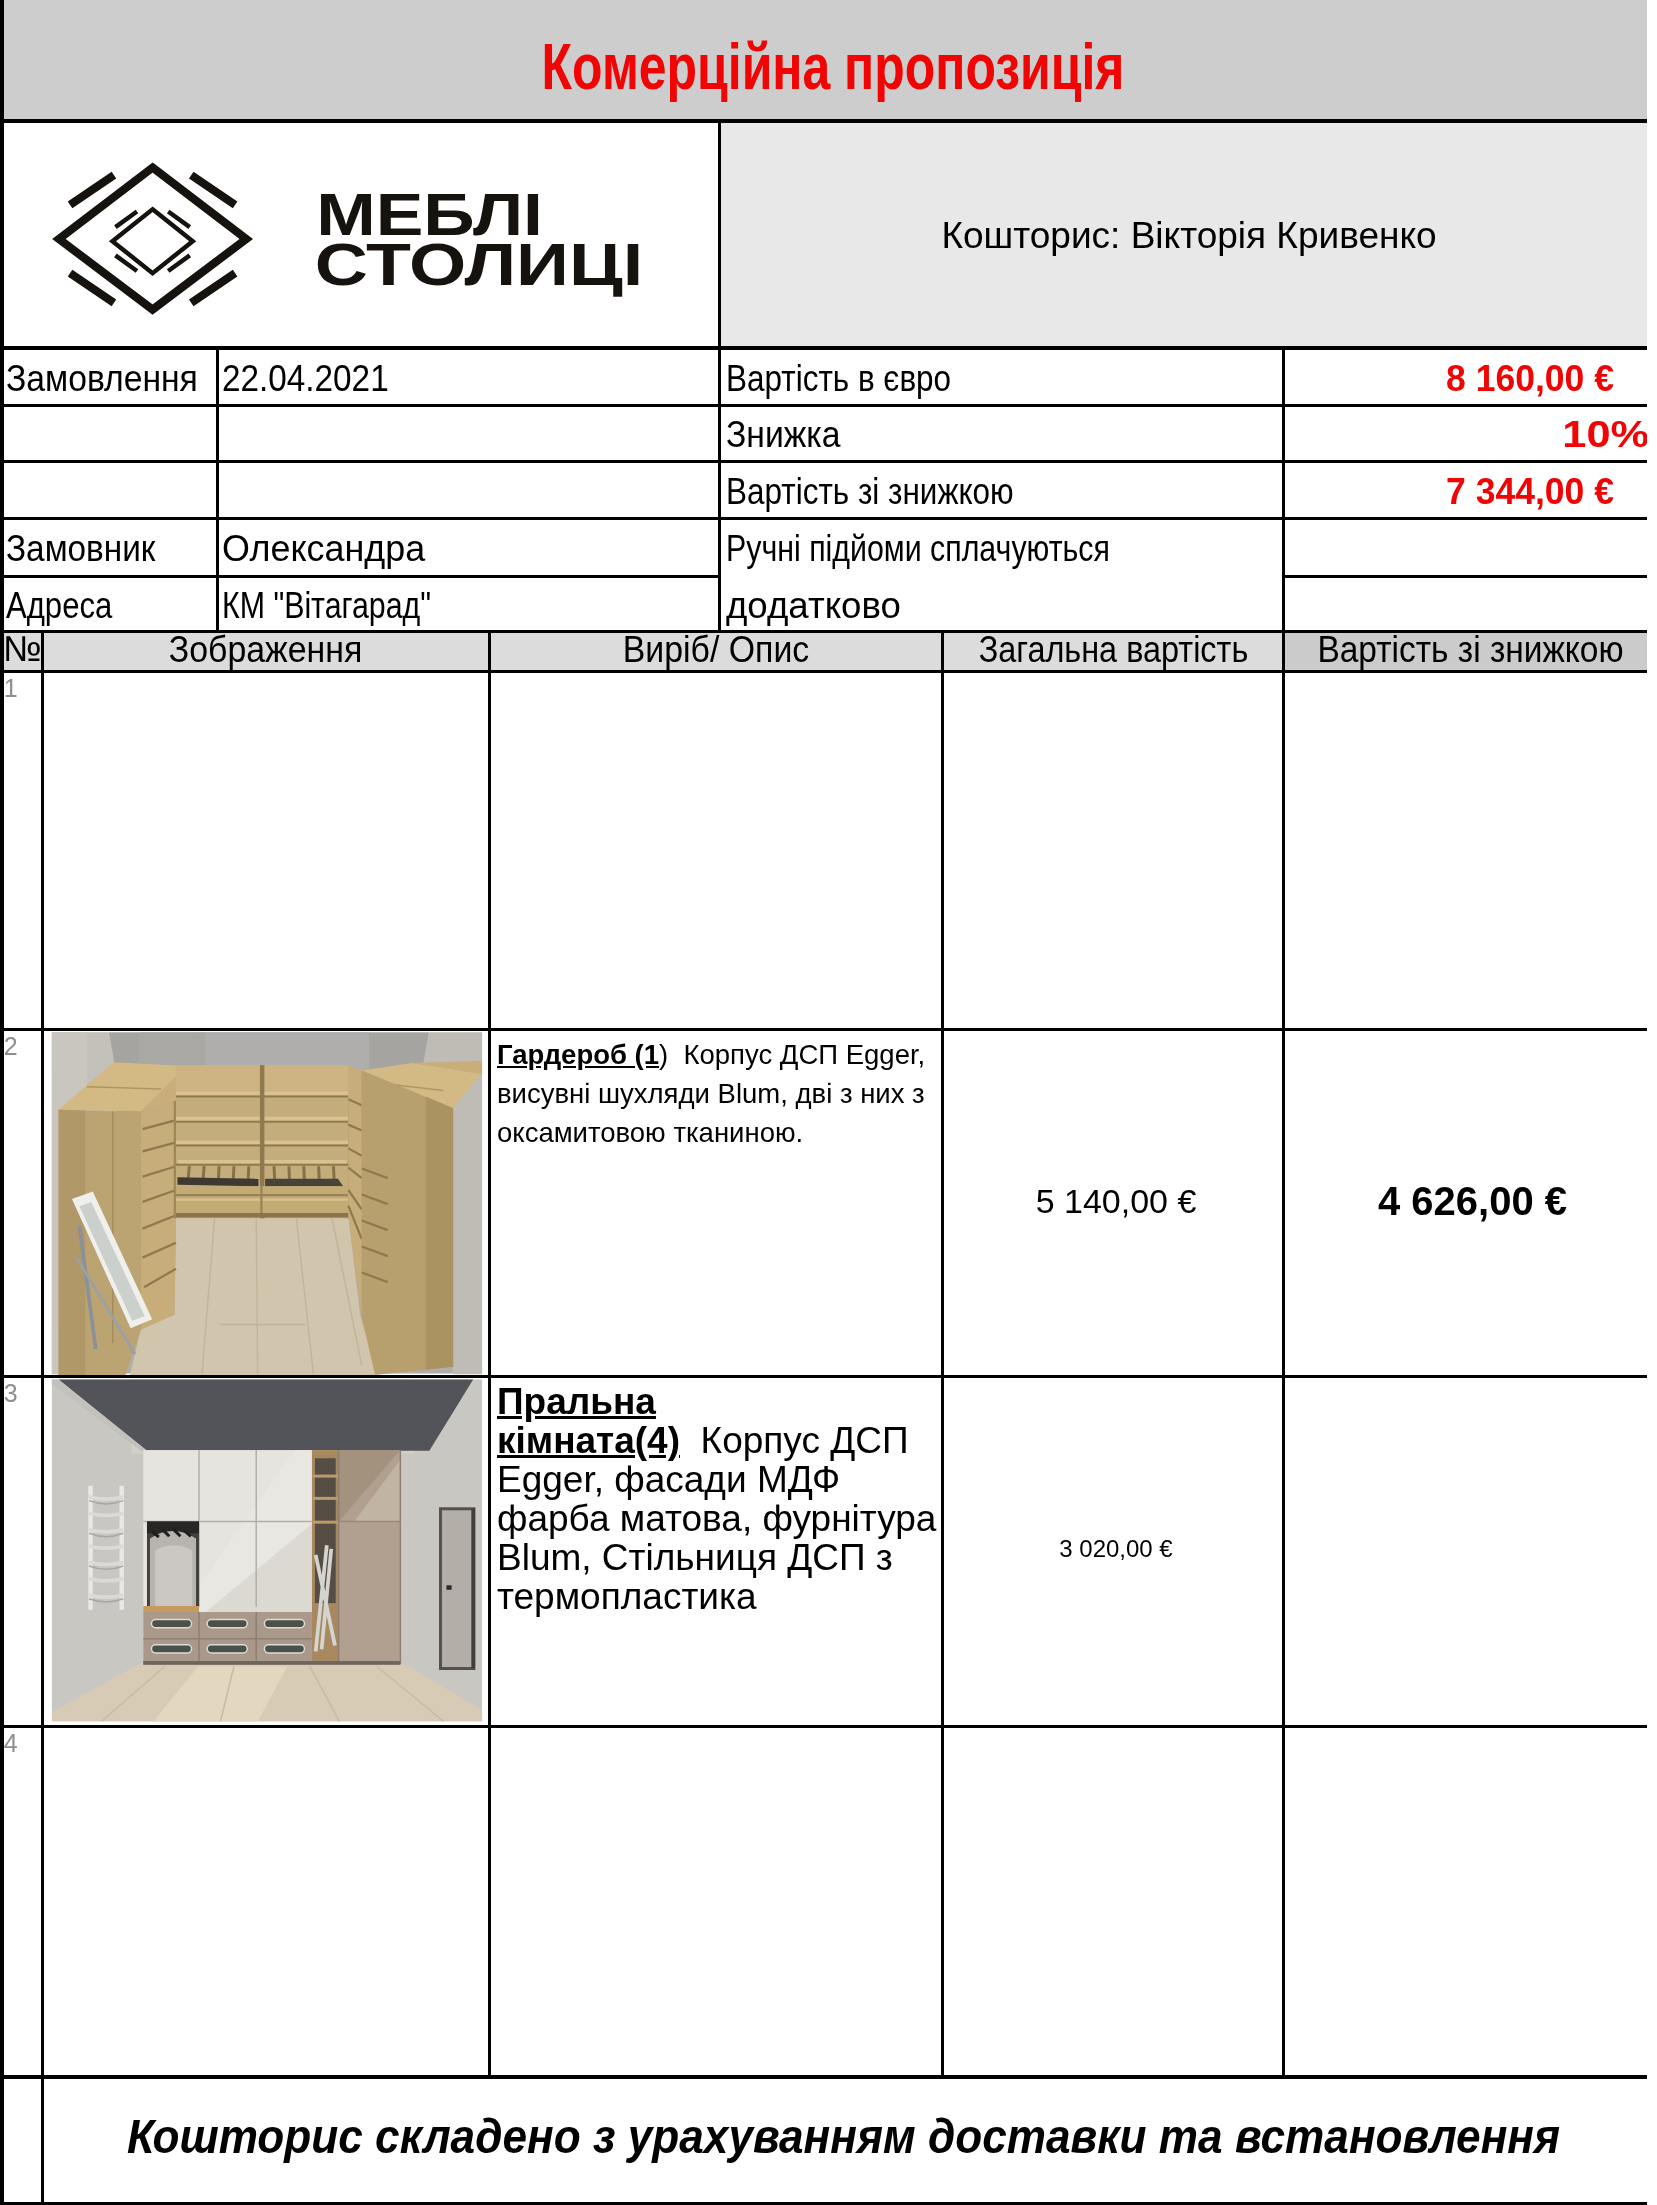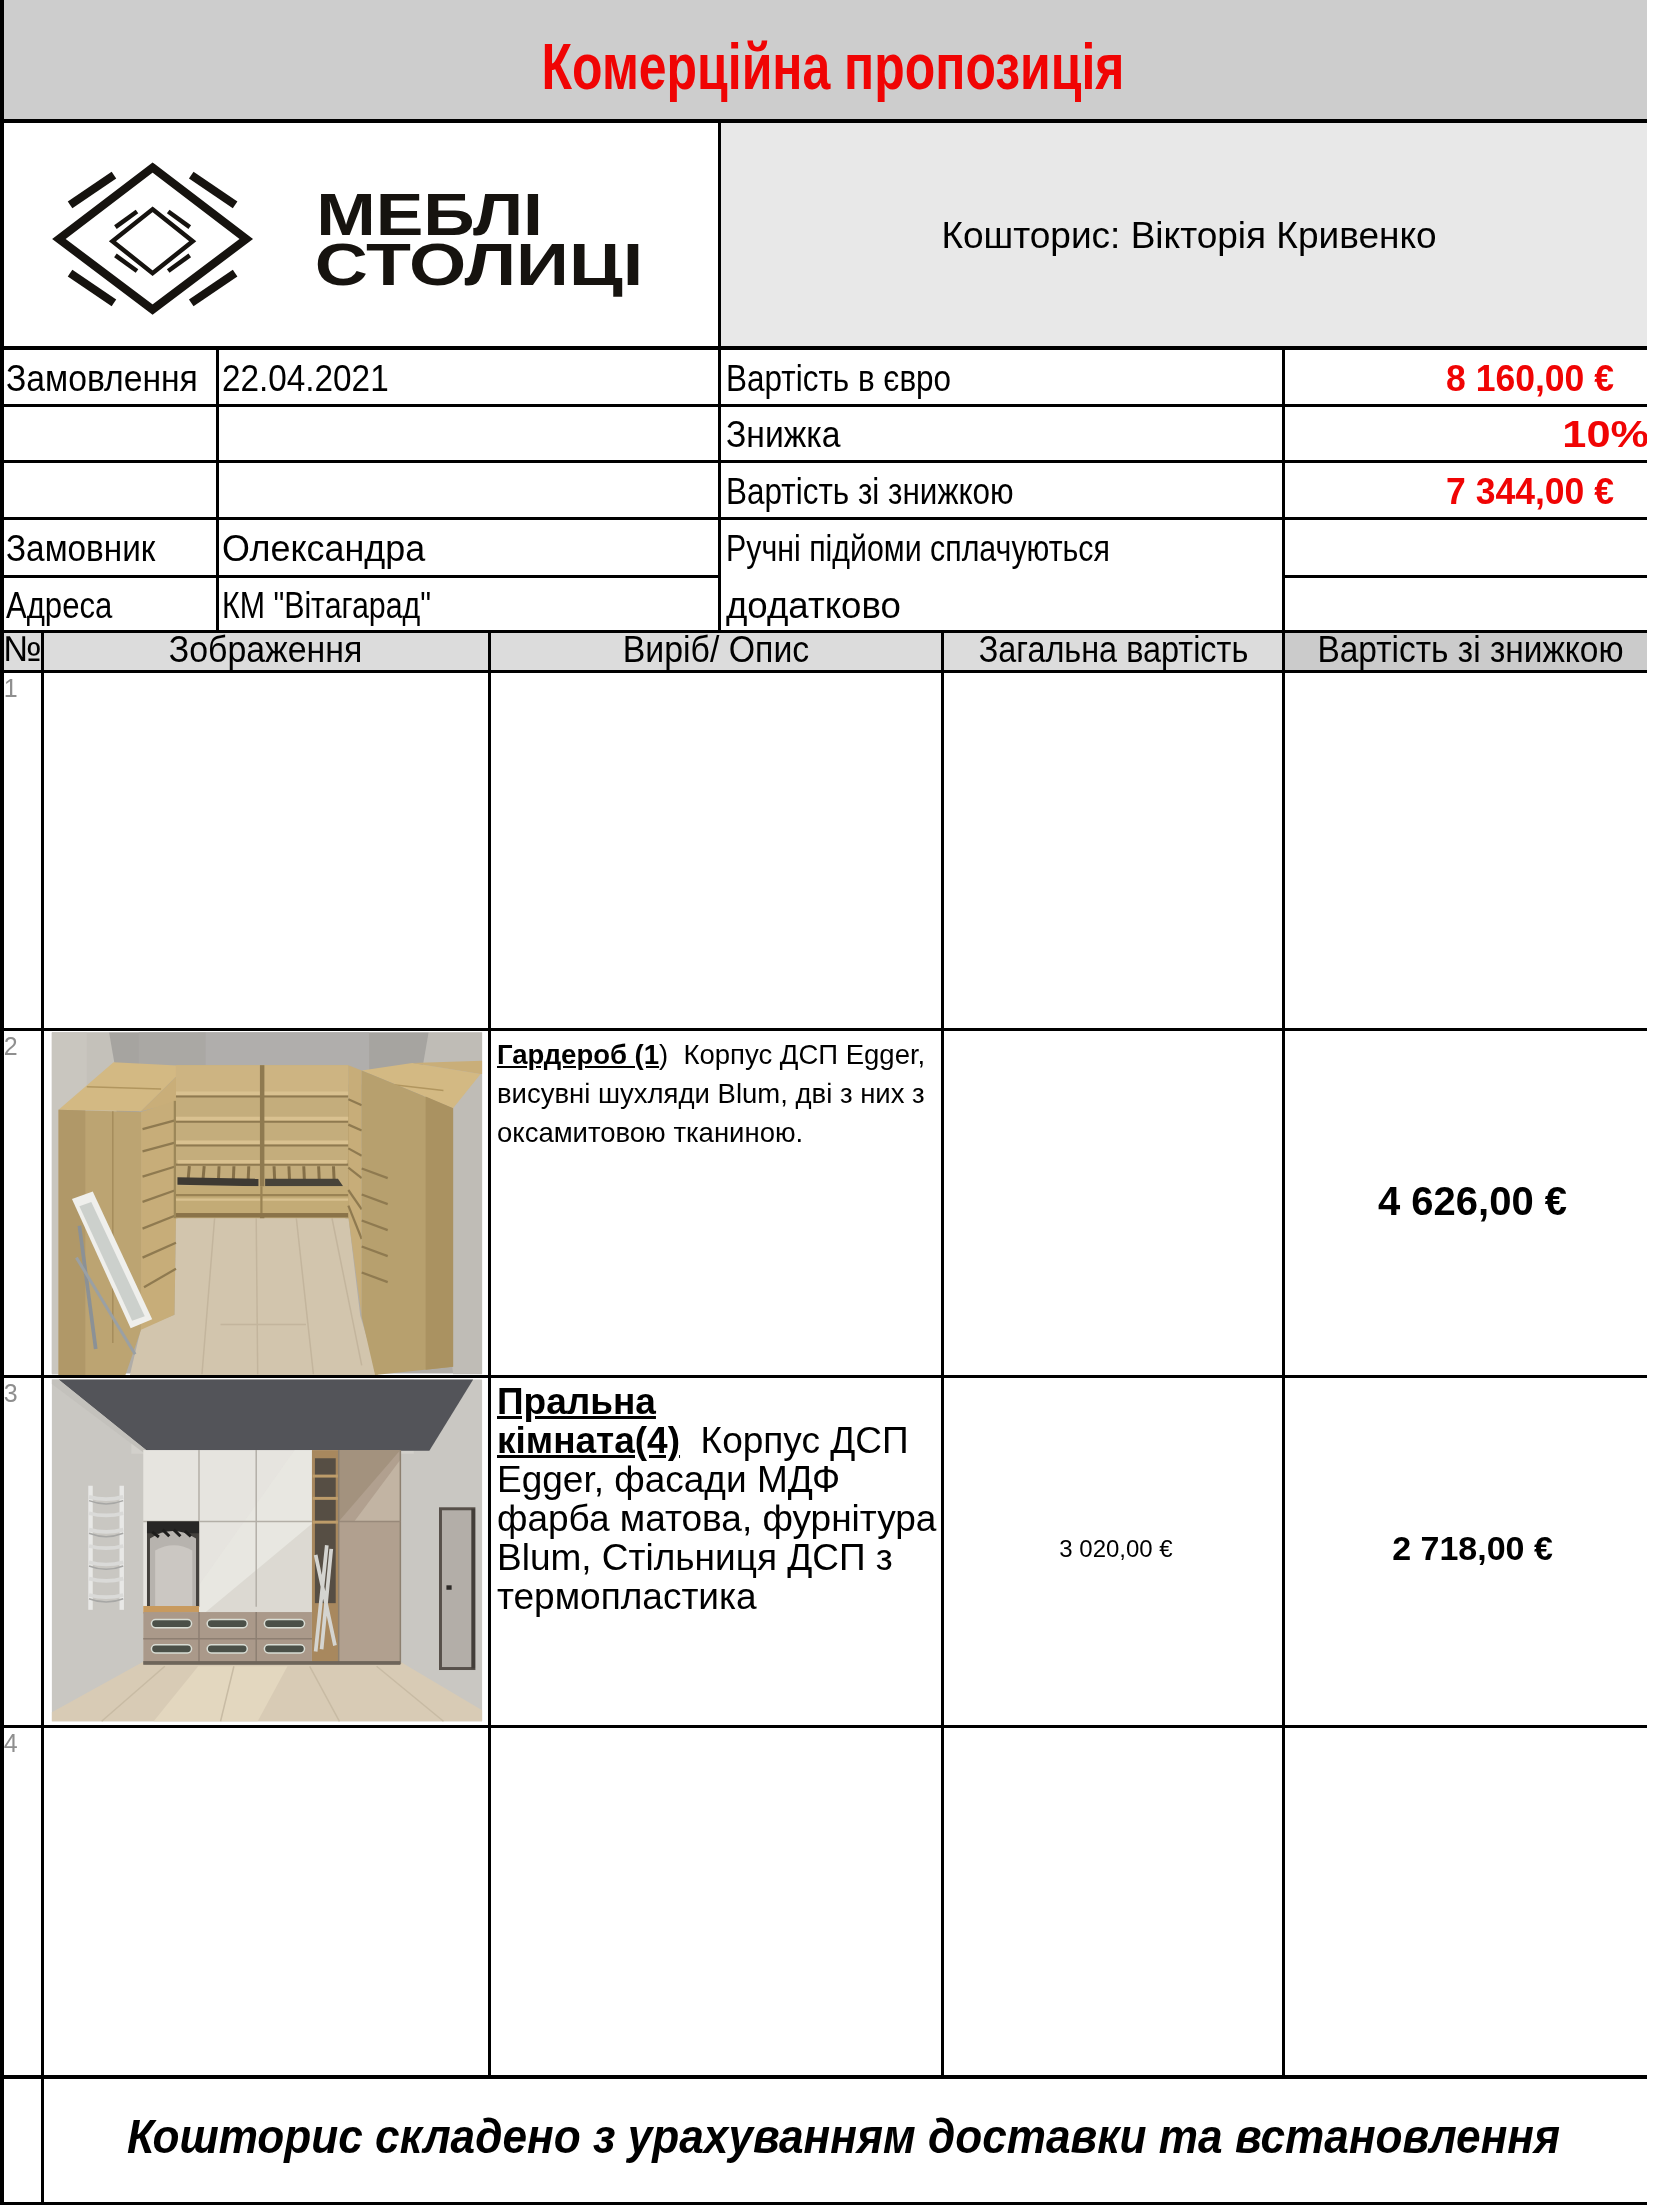--- a/index.html
+++ b/index.html
@@ -63,28 +63,28 @@
 <div class="txt" style="left:3.7px;top:674px;font-size:25px;color:#8f8f8f">1</div>
 
 <div class="txt" style="left:3.7px;top:1032px;font-size:25px;color:#8f8f8f">2</div>
 
 <div class="txt" style="left:3.7px;top:1379px;font-size:25px;color:#8f8f8f">3</div>
 
 <div class="txt" style="left:3.7px;top:1729px;font-size:25px;color:#8f8f8f">4</div>
 
 <div class="txt" style="left:497px;top:1035px;width:440px;font-size:27.5px;line-height:39px;white-space:normal"><b><u>Гардероб (1</u></b>)&nbsp;&nbsp;Корпус ДСП Egger, висувні шухляди Blum, дві з них з оксамитовою тканиною.</div>
 
+<div class="ctr" style="left:944px;top:1031px;width:338px;height:347px;font-size:34px;transform:translate(3px,-3px)">5 140,00 €</div>
 
 <div class="ctr" style="left:1285px;top:1031px;width:369px;height:347px;font-size:40px;font-weight:bold;transform:translate(3px,-3px)">4 626,00 €</div>
 
 <div class="txt" style="left:497px;top:1382px;width:440px;font-size:37px;line-height:39px;white-space:normal"><b><u>Пральна кімната(4)</u></b>&nbsp;&nbsp;Корпус ДСП Egger, фасади МДФ фарба матова, фурнітура Blum, Стільниця ДСП з термопластика</div>
 
 <div class="ctr" style="left:944px;top:1378px;width:338px;height:347px;font-size:24px;transform:translate(3px,-3px)">3 020,00 €</div>
 
-<div class="ctr" style="left:1285px;top:1378px;width:369px;height:347px;font-size:34px;font-weight:bold;transform:translate(3px,-3px)">2 718,00 €</div>
 
 <div class="ctr" style="left:42px;top:2079px;width:1615px;height:123px;font-size:48px;font-weight:bold;font-style:italic;transform:translate(-6px,-3.7px) scaleX(0.92)">Кошторис складено з урахуванням доставки та встановлення</div>
 
 <svg class="bg" style="left:0;top:123px" width="720" height="226" viewBox="0 0 968 304">
 
   <polygon points="205,60 331,156 205,251 79,156" fill="none" stroke="#16130f" stroke-width="11"></polygon>
 
   <line x1="94" y1="110" x2="153" y2="70" stroke="#16130f" stroke-width="11"></line>
 
   <line x1="257" y1="70" x2="316" y2="110" stroke="#16130f" stroke-width="11"></line>

